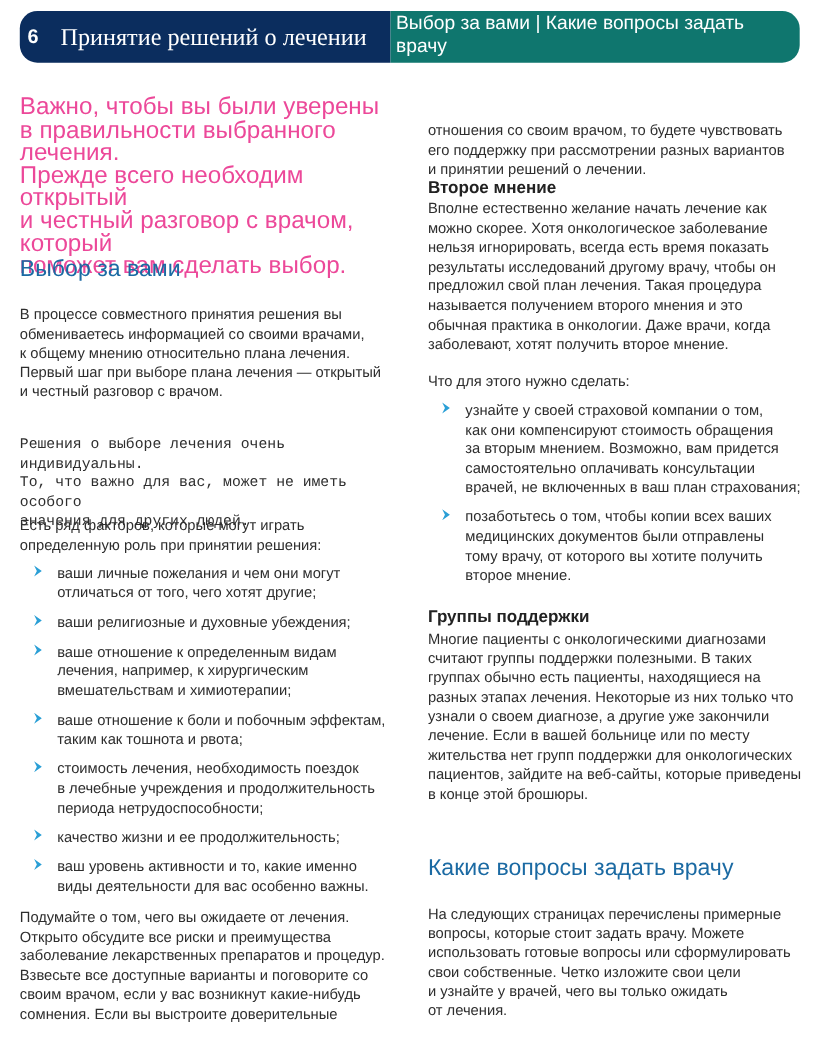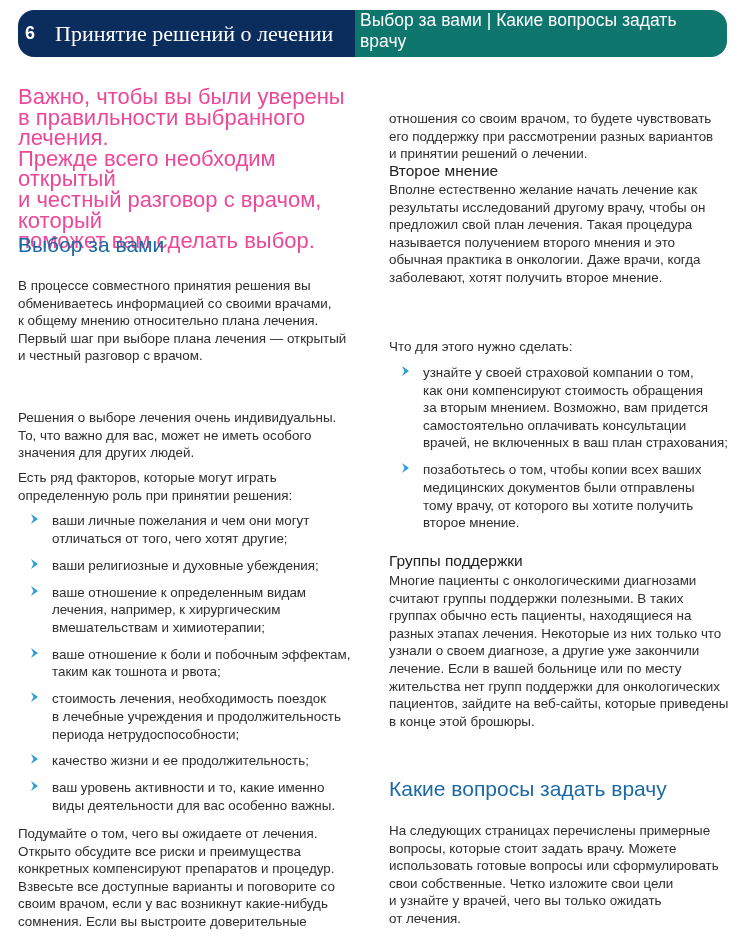--- a/index.html
+++ b/index.html
@@ -9,21 +9,21 @@
   .hdr-left { width:337px; height:100%; background:#0b2d5e; border-radius:16px 0 0 16px;
               display:flex; align-items:center; color:#fff; }
   .hdr-num { font-weight:bold; font-size:18px; margin-left:7px; width:24px; }
   .hdr-title { font-size:22px; margin-left:6px;font-family:Liberation Serif, serif; }
   .hdr-right { flex:1; height:100%; background:#0f766e; border-radius:0 16px 16px 0;
                display:flex; align-items:flex-start; color:#fff; font-size:17.5px; padding-left:5px; }
   .lead { position:absolute; top:87px; left:18px; width:345px; color:#ec4899;
           font-size:22px; line-height:20.6px; }
   .h2 { position:absolute; color:#1b6aa3; font-size:21px; }
   .p { position:absolute; font-size:13.4px; line-height:17.6px; color:#2e2e2e; }
-  .h3 { position:absolute; font-size:15.5px; font-weight:normal; color:#222; }
+  .h3 { position:absolute; font-size:15.5px; font-weight:bold; color:#222; }
   ul.bul { position:absolute; list-style:none; margin:0; padding:0; font-size:13.4px; line-height:17.6px; color:#2e2e2e; }
   ul.bul li { position:relative; padding-left:34px; margin-bottom:9.4px; }
   ul.bul li .chev { position:absolute; left:12px; top:1px; width:10px; height:12px; }
 </style>
 </head>
 <body>
 
 <div class="header">
   <div class="hdr-left">
     <span class="hdr-num">6</span>
@@ -44,21 +44,21 @@
 
 <div class="h2" style="left:18px;top:233px;">Выбор за вами</div>
 
 <div class="p" style="left:18px;top:277px;width:345px;">
     <div>В процессе совместного принятия решения вы</div>
     <div>обмениваетесь информацией со своими врачами,</div>
     <div>к общему мнению относительно плана лечения.</div>
     <div>Первый шаг при выборе плана лечения — открытый</div>
     <div>и честный разговор с врачом.</div>
   </div>
-<div class="p" style="left:18px;top:409px;width:345px;">
+<div class="p" style="left:18px;top:396px;width:345px;font-family:Liberation Mono, monospace;">
     <div>Решения о выборе лечения очень индивидуальны.</div>
     <div>То, что важно для вас, может не иметь особого</div>
     <div>значения для других людей.</div>
   </div>
 <div class="p" style="left:18px;top:469px;width:345px;">
     <div>Есть ряд факторов, которые могут играть</div>
     <div>определенную роль при принятии решения:</div>
   </div>
 
 <ul class="bul" style="left:18px;top:512px;width:350px;">
@@ -109,35 +109,37 @@
         <path d="M1 1 L8 6 L1 11 L3.5 6 Z" fill="#2a9fd6"></path>
       </svg>
       <div>ваш уровень активности и то, какие именно</div>
       <div>виды деятельности для вас особенно важны.</div>
     </li>
   </ul>
 
 <div class="p" style="left:18px;top:825px;width:345px;">
     <div>Подумайте о том, чего вы ожидаете от лечения.</div>
     <div>Открыто обсудите все риски и преимущества</div>
-    <div>конкретных компенсируют препаратов и процедур.</div>
+    <div>заболевание лекарственных препаратов и процедур.</div>
     <div>Взвесьте все доступные варианты и поговорите со</div>
     <div>своим врачом, если у вас возникнут какие-нибудь</div>
     <div>сомнения. Если вы выстроите доверительные</div>
   </div>
 
 <div class="p" style="left:389px;top:89px;width:345px;margin-top:21px;">
     <div>отношения со своим врачом, то будете чувствовать</div>
     <div>его поддержку при рассмотрении разных вариантов</div>
     <div>и принятии решений о лечении.</div>
   </div>
 
 <div class="h3" style="left:389px;top:162px;">Второе мнение</div>
 <div class="p" style="left:389px;top:181px;width:345px;">
     <div>Вполне естественно желание начать лечение как</div>
+    <div>можно скорее. Хотя онкологическое заболевание</div>
+    <div>нельзя игнорировать, всегда есть время показать</div>
     <div>результаты исследований другому врачу, чтобы он</div>
     <div>предложил свой план лечения. Такая процедура</div>
     <div>называется получением второго мнения и это</div>
     <div>обычная практика в онкологии. Даже врачи, когда</div>
     <div>заболевают, хотят получить второе мнение.</div>
   </div>
 
 <div class="p" style="left:389px;top:338px;width:345px;">Что для этого нужно сделать:</div>
 <ul class="bul" style="left:389px;top:364px;width:350px;">
     <li>

